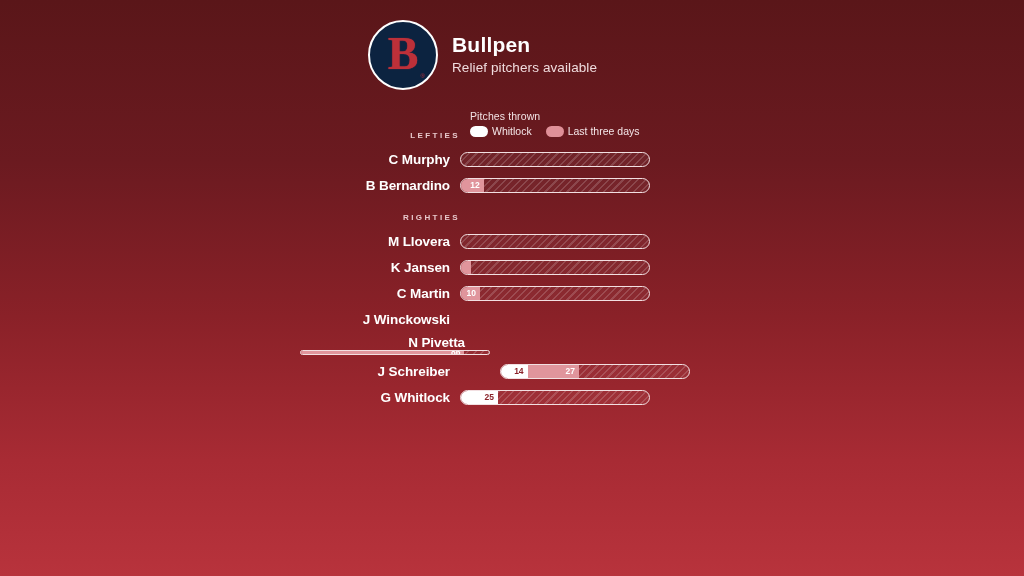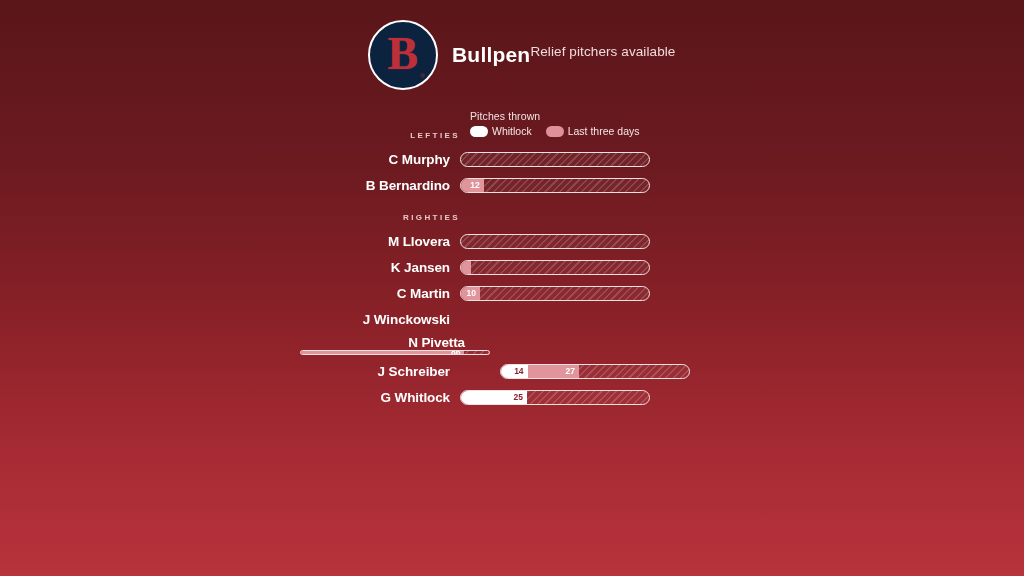--- a/index.html
+++ b/index.html
@@ -10,21 +10,21 @@
     position:relative;
   }
   .header{position:absolute;left:368px;top:20px;display:flex;align-items:center;gap:14px;}
   .logo{width:70px;height:70px;border-radius:50%;background:#0c2340;
         border:2px solid #ffffff;box-sizing:border-box;position:relative;
         display:flex;align-items:center;justify-content:center;}
   .logo .bee{font-family:"Liberation Serif",serif;font-weight:bold;font-size:46px;
              color:#bd3039;line-height:1;margin-top:-2px;
              text-shadow:0 0 1px #bd3039;}
   .logo .tm{position:absolute;right:11px;bottom:9px;color:#bd3039;font-size:6px;line-height:1;}
-  .titles{display:flex;flex-direction:row;justify-content:center;}
+  .titles{display:flex;flex-direction:column;justify-content:center;}
   .title{color:#ffffff;font-size:21px;font-weight:bold;line-height:1.25;letter-spacing:.2px;}
   .subtitle{color:#f0dcde;font-size:13.5px;line-height:1.5;letter-spacing:.1px;}
 
   .legend{position:absolute;left:470px;top:110px;}
   .legend-title{color:#f2e2e4;font-size:10.5px;margin-bottom:3px;letter-spacing:.1px;}
   .legend-row{display:flex;align-items:center;gap:6px;}
   .legend-item{display:flex;align-items:center;gap:4px;margin-right:8px;}
   .swatch{width:18px;height:11px;border-radius:6px;display:inline-block;}
   .swatch.yest{background:#ffffff;}
   .swatch.last{background:#e09098;}
@@ -131,18 +131,18 @@
           <span class="seg-val">14</span>
         </div>
         <div class="seg last" style="left: 26.6px; width: 51.3px;">
           <span class="seg-val">27</span>
         </div>
       </div>
     </div>
     <div class="row" style="top: 387px;">
       <div class="row-name">G Whitlock</div>
       <div class="bar">
-        <div class="seg yest" style="left: 0px; width: 66px;">
+        <div class="seg yest" style="left: 0px; width: 37px;">
           <span class="seg-val">25</span>
         </div>
       </div>
     </div>
   </div>
 
 </body></html>

